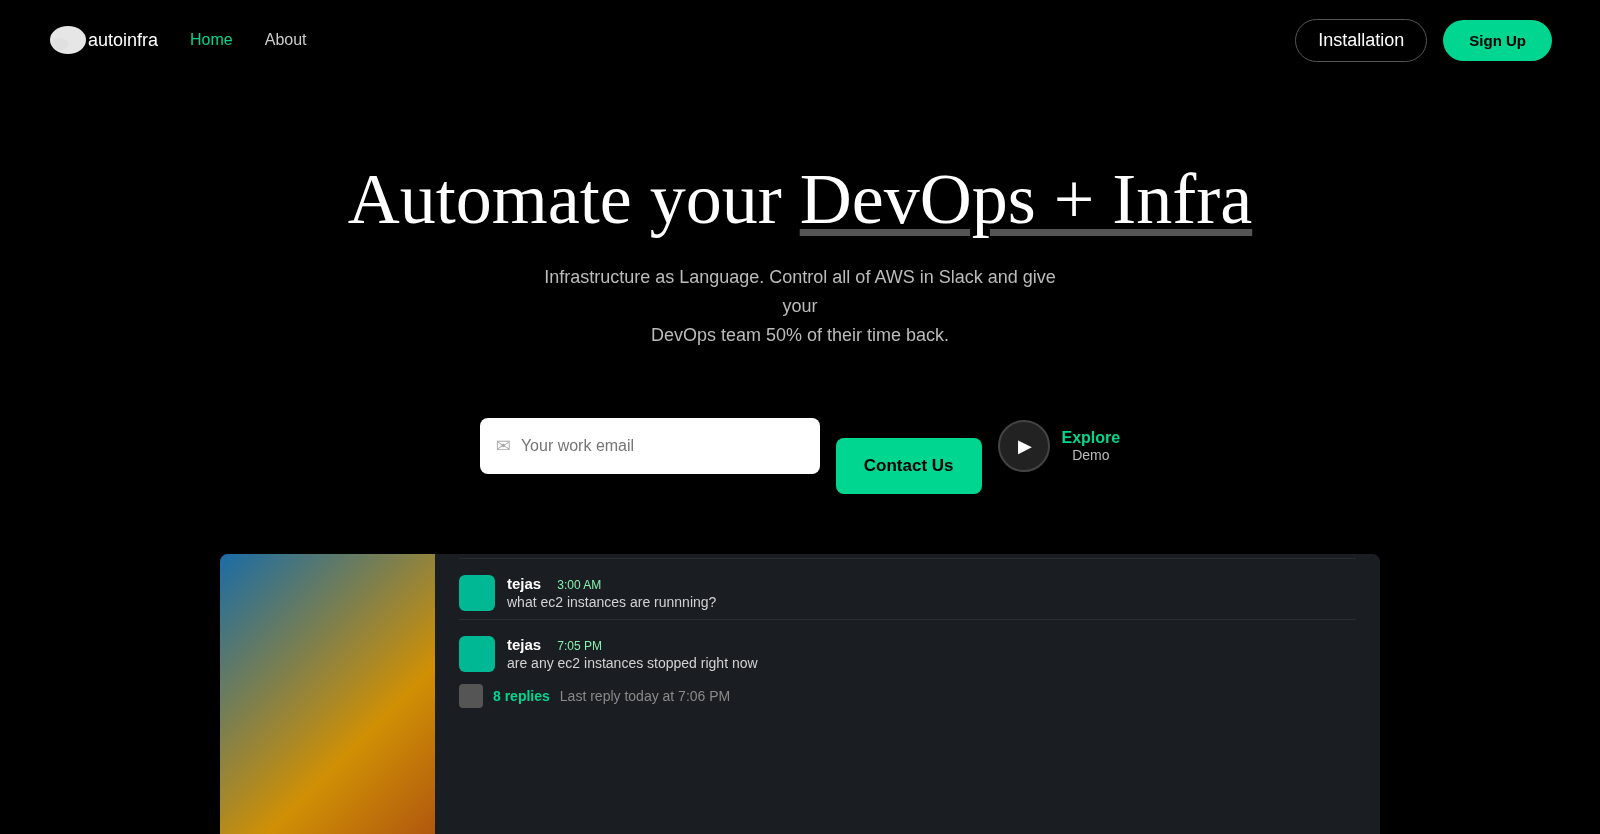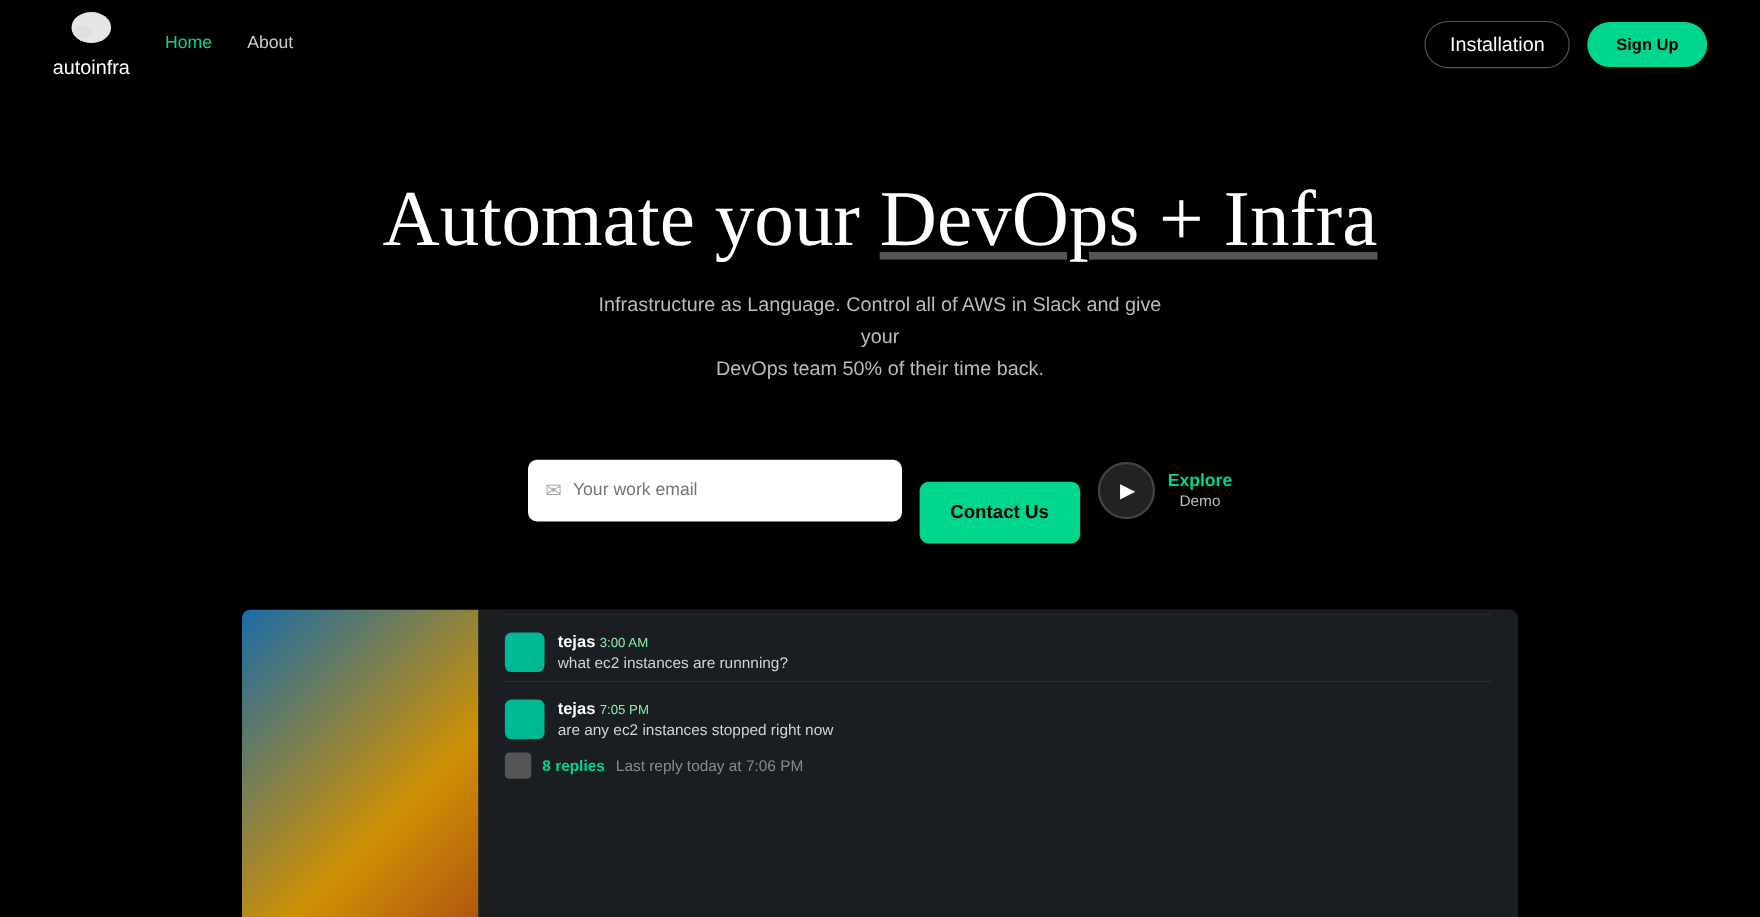--- a/index.html
+++ b/index.html
@@ -22,22 +22,20 @@
       z-index: 10;
     }
     .nav-left {
       display: flex;
       align-items: center;
       gap: 32px;
     }
     .logo {
       display: flex;
       align-items: center;
-      gap: 10px;
-      flex-direction: column;
     }
     .logo-icon {
       width: 40px;
       height: 32px;
     }
     .logo-text {
       font-size: 18px;
       font-weight: 500;
       color: #fff;
     }
@@ -255,21 +253,21 @@
       width: 36px;
       height: 36px;
       border-radius: 6px;
       background: #00b894;
       flex-shrink: 0;
     }
     .message-body {}
     .message-header {
       display: flex;
       align-items: baseline;
-      gap: 4px;
+      gap: 16px;
       margin-bottom: 2px;
     }
     .msg-username {
       font-weight: 700;
       font-size: 15px;
       color: #fff;
     }
     .msg-time {
       font-size: 12px;
       color: #86efac;

